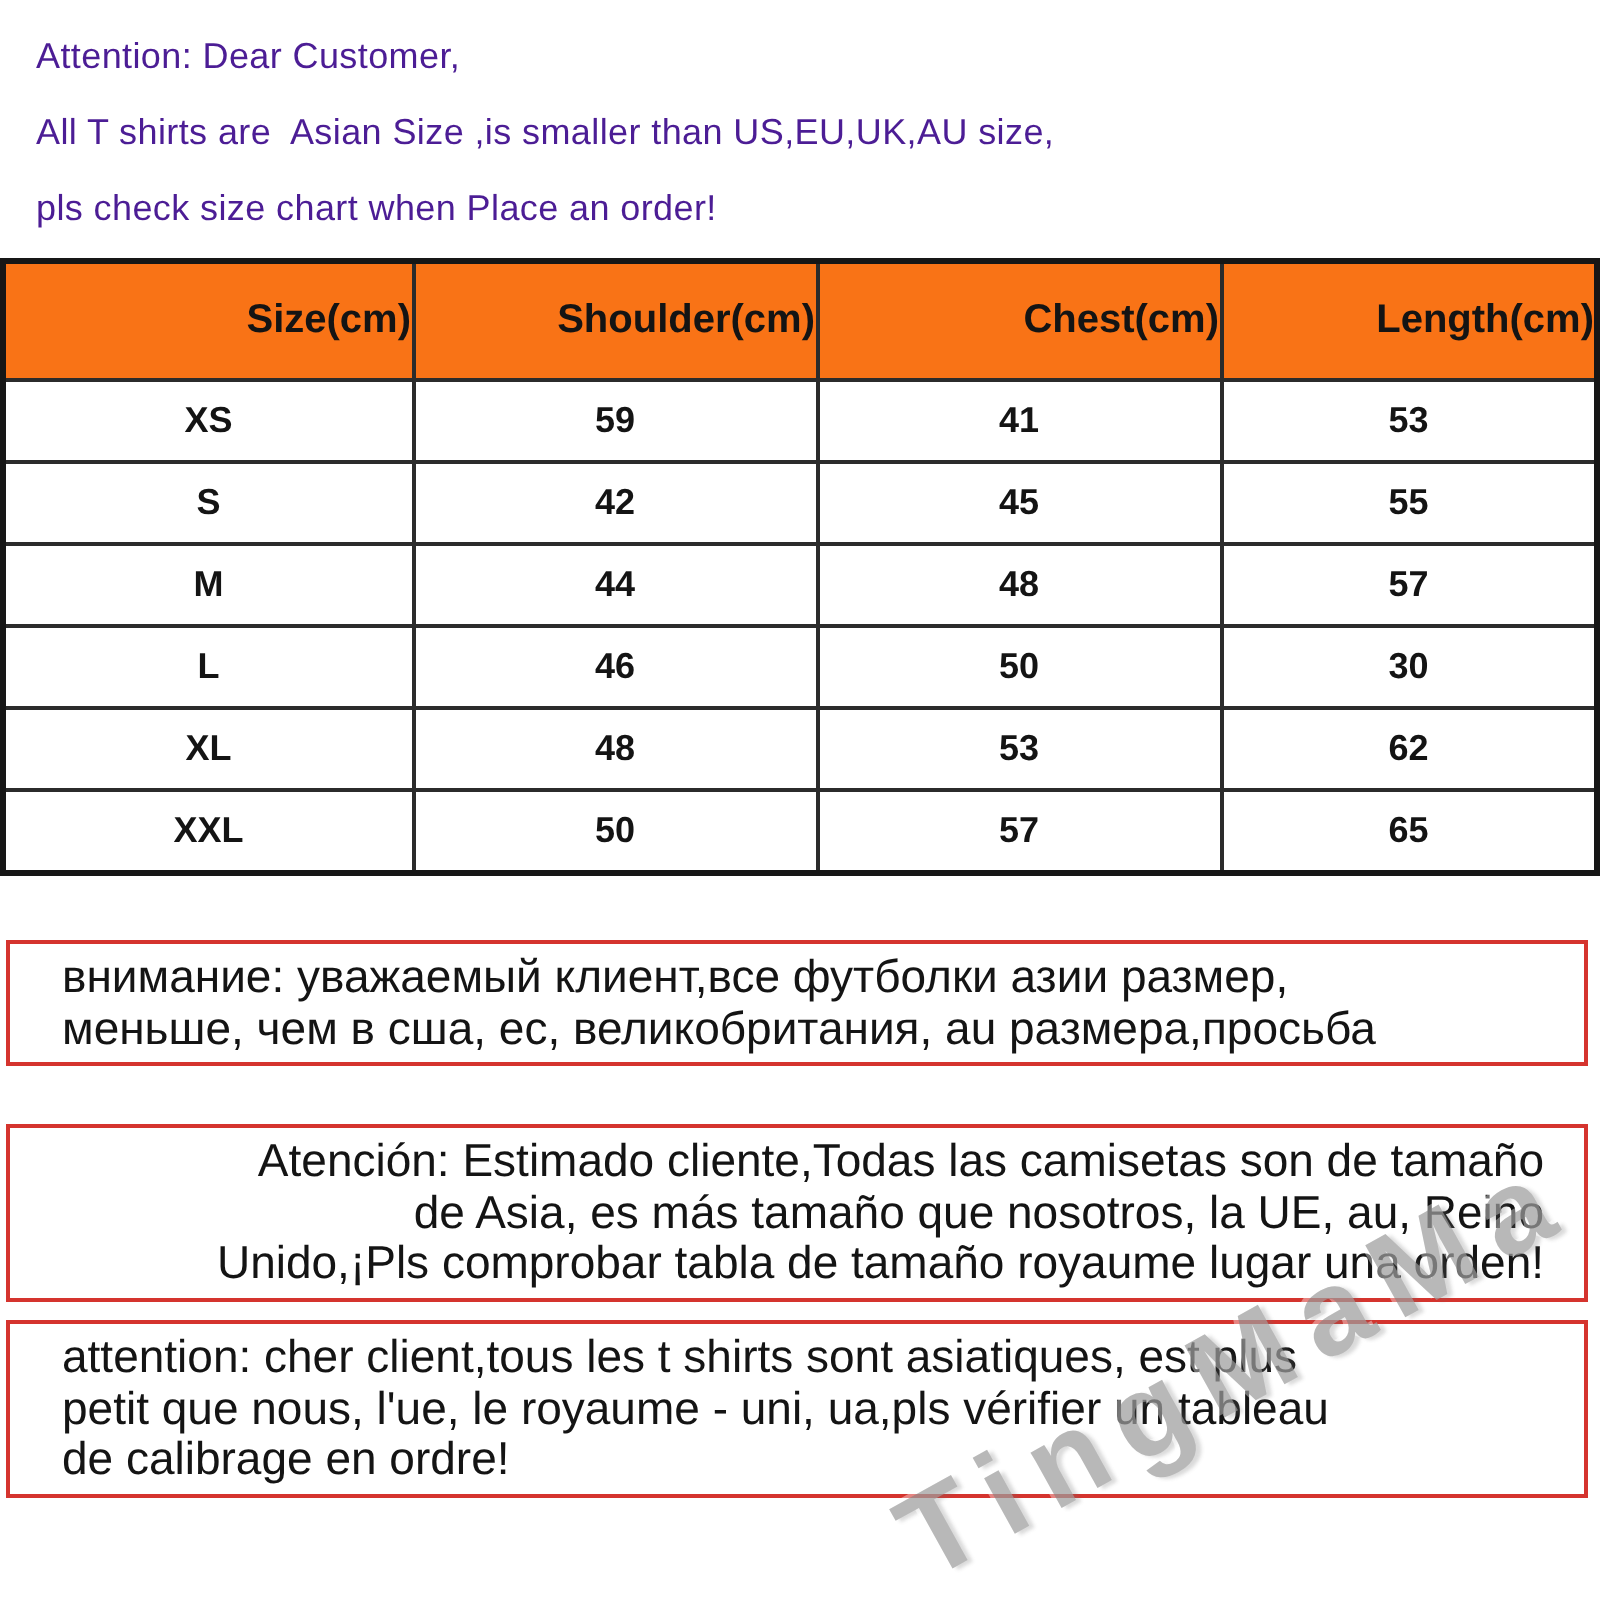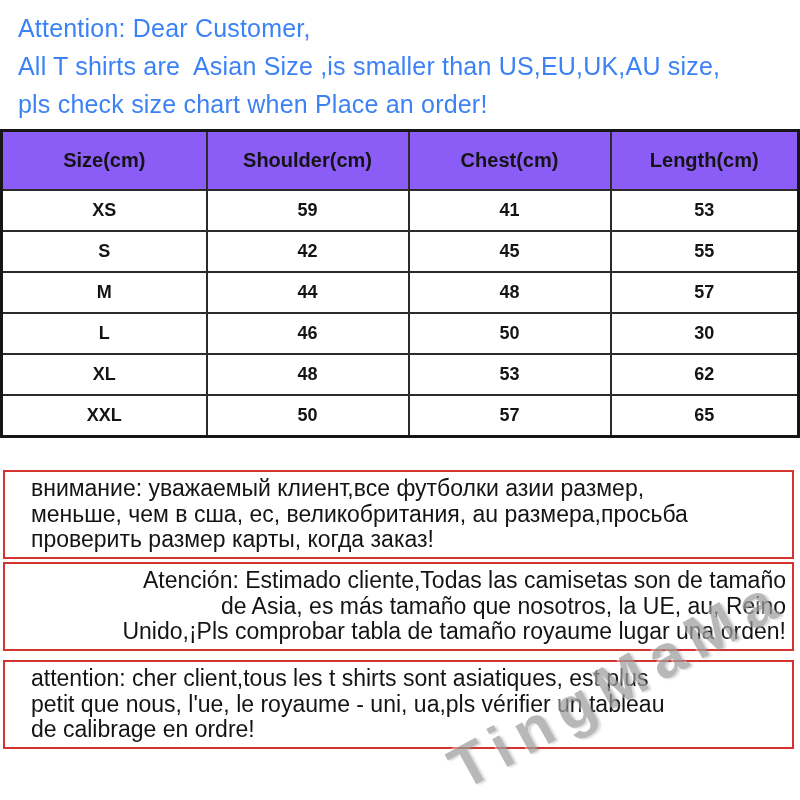--- a/index.html
+++ b/index.html
@@ -12,62 +12,63 @@
     color: #121212;
   }
   [data-bind] { white-space: pre-wrap; }
 
   
   .top-note {
     position: absolute;
     top: 9px; left: 18px; right: 6px;
   }
   .top-note .line {
-    font-size: 25px;
+    font-size: 18px;
     line-height: 38px;
     letter-spacing: 0.2px;
-    color: #3b82f6;
+    color: #4c1d95;
   }
 
   
   .size-table {
     position: absolute;
     top: 129px; left: 0px;
     width: 797px;
     border-collapse: collapse;
     table-layout: fixed;
     border: 3px solid #161616;
   }
   .size-table th, .size-table td {
     border: 2px solid #2b2b2b;
     text-align: center;
     vertical-align: middle;
     font-weight: bold;
     color: #141414;
     padding: 0;
   }
   .size-table th {
-    background: #8b5cf6;
+    background: #f97316;
     height: 57px;
     font-size: 20px;
+    text-align: right;
   }
   .size-table td {
     background: #ffffff;
     height: 39px;
     font-size: 18px;
   }
 
   
   .notice {
     position: absolute;
     left: 3px;
     width: 791px;
     box-sizing: border-box;
     border: 2px solid #d5342e;
-    padding: 4px 6px 4px 26px;
+    padding: 4px 20px 4px 26px;
     background: transparent;
   }
   .notice .line {
     font-size: 23px;
     line-height: 25.5px;
     color: #141414;
   }
   .notice-russian { top: 470px; }
   .notice-spanish { top: 562px; text-align: right; }
   .notice-french  { top: 660px; }
@@ -150,21 +151,20 @@
       <td data-bind="size_table.rows.5.cells.1">50</td>
       <td data-bind="size_table.rows.5.cells.2">57</td>
       <td data-bind="size_table.rows.5.cells.3">65</td>
     </tr>
   </tbody>
 </table>
 
 <div class="notice notice-russian">
   <div class="line" data-bind="notices.0.lines.0">внимание: уважаемый клиент,все футболки азии размер,</div>
   <div class="line" data-bind="notices.0.lines.1">меньше, чем в сша, ес, великобритания, au размера,просьба</div>
-  <div class="line" data-bind="notices.0.lines.2">проверить размер карты, когда заказ!</div>
 </div>
 
 <div class="notice notice-spanish">
   <div class="line" data-bind="notices.1.lines.0">Atención: Estimado cliente,Todas las camisetas son de tamaño</div>
   <div class="line" data-bind="notices.1.lines.1">de Asia, es más tamaño que nosotros, la UE, au, Reino</div>
   <div class="line" data-bind="notices.1.lines.2">Unido,¡Pls comprobar tabla de tamaño royaume lugar una orden!</div>
 </div>
 
 <div class="notice notice-french">
   <div class="line" data-bind="notices.2.lines.0">attention: cher client,tous les t shirts sont asiatiques, est plus</div>

